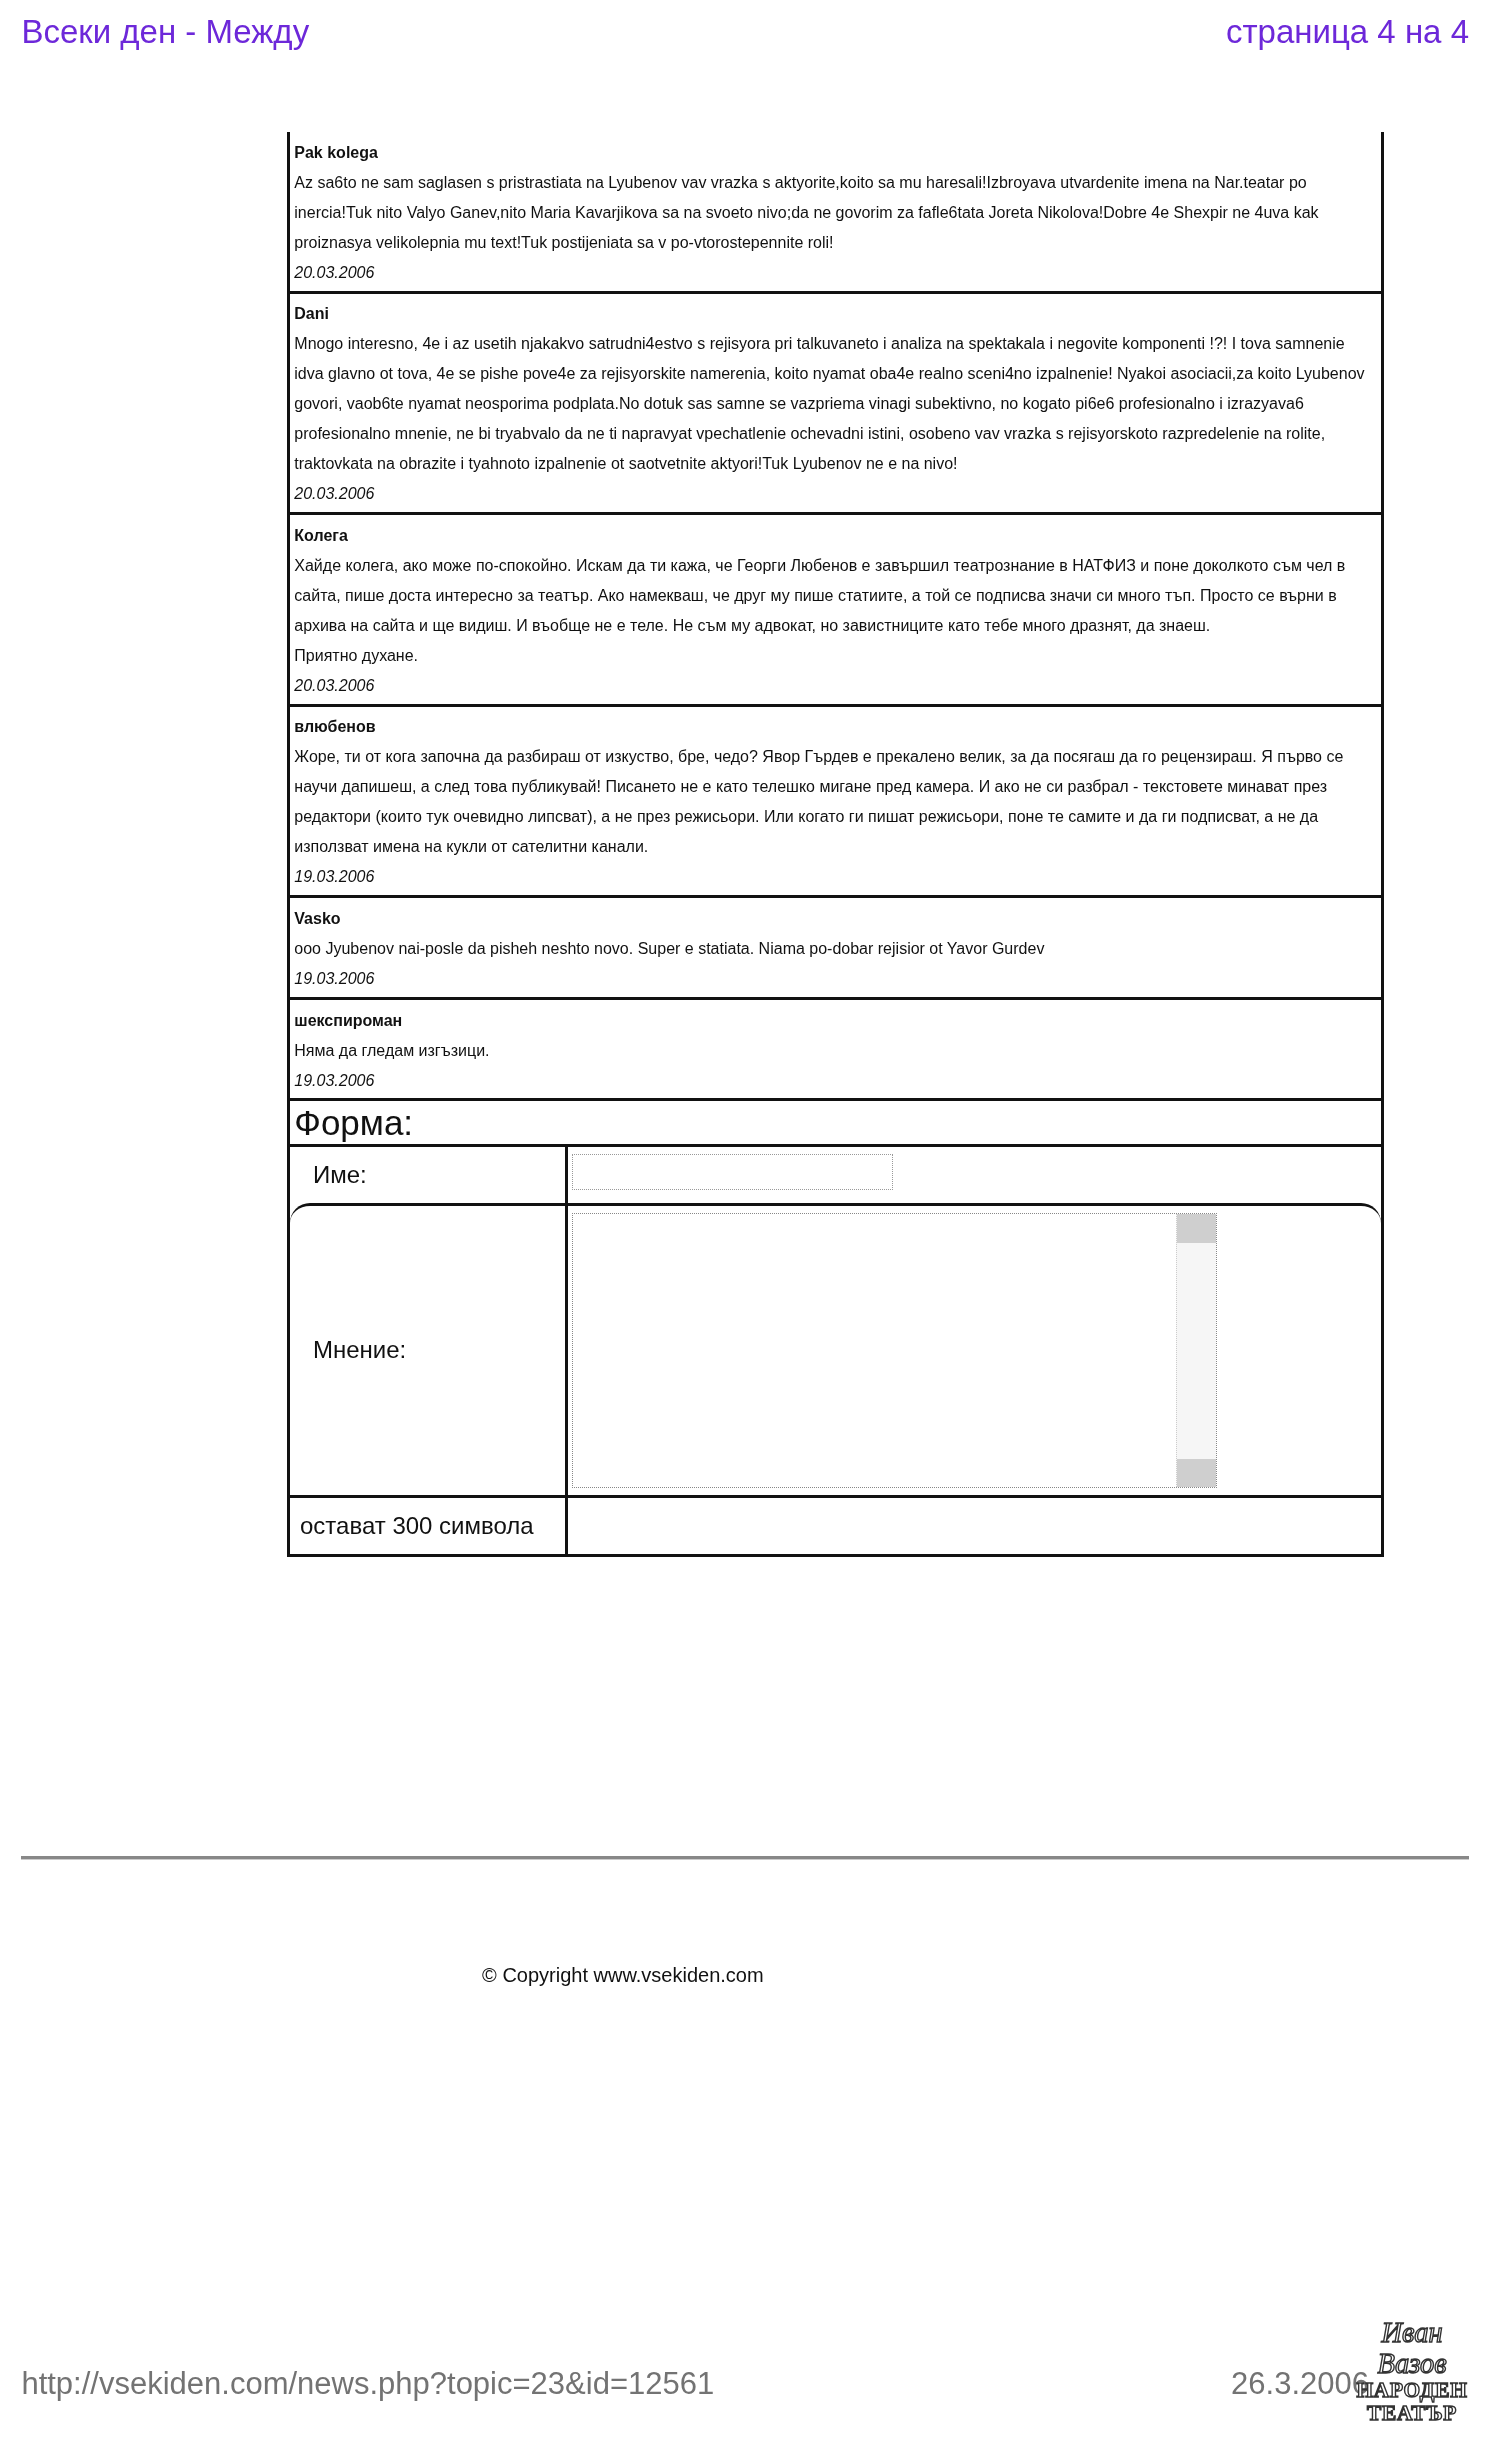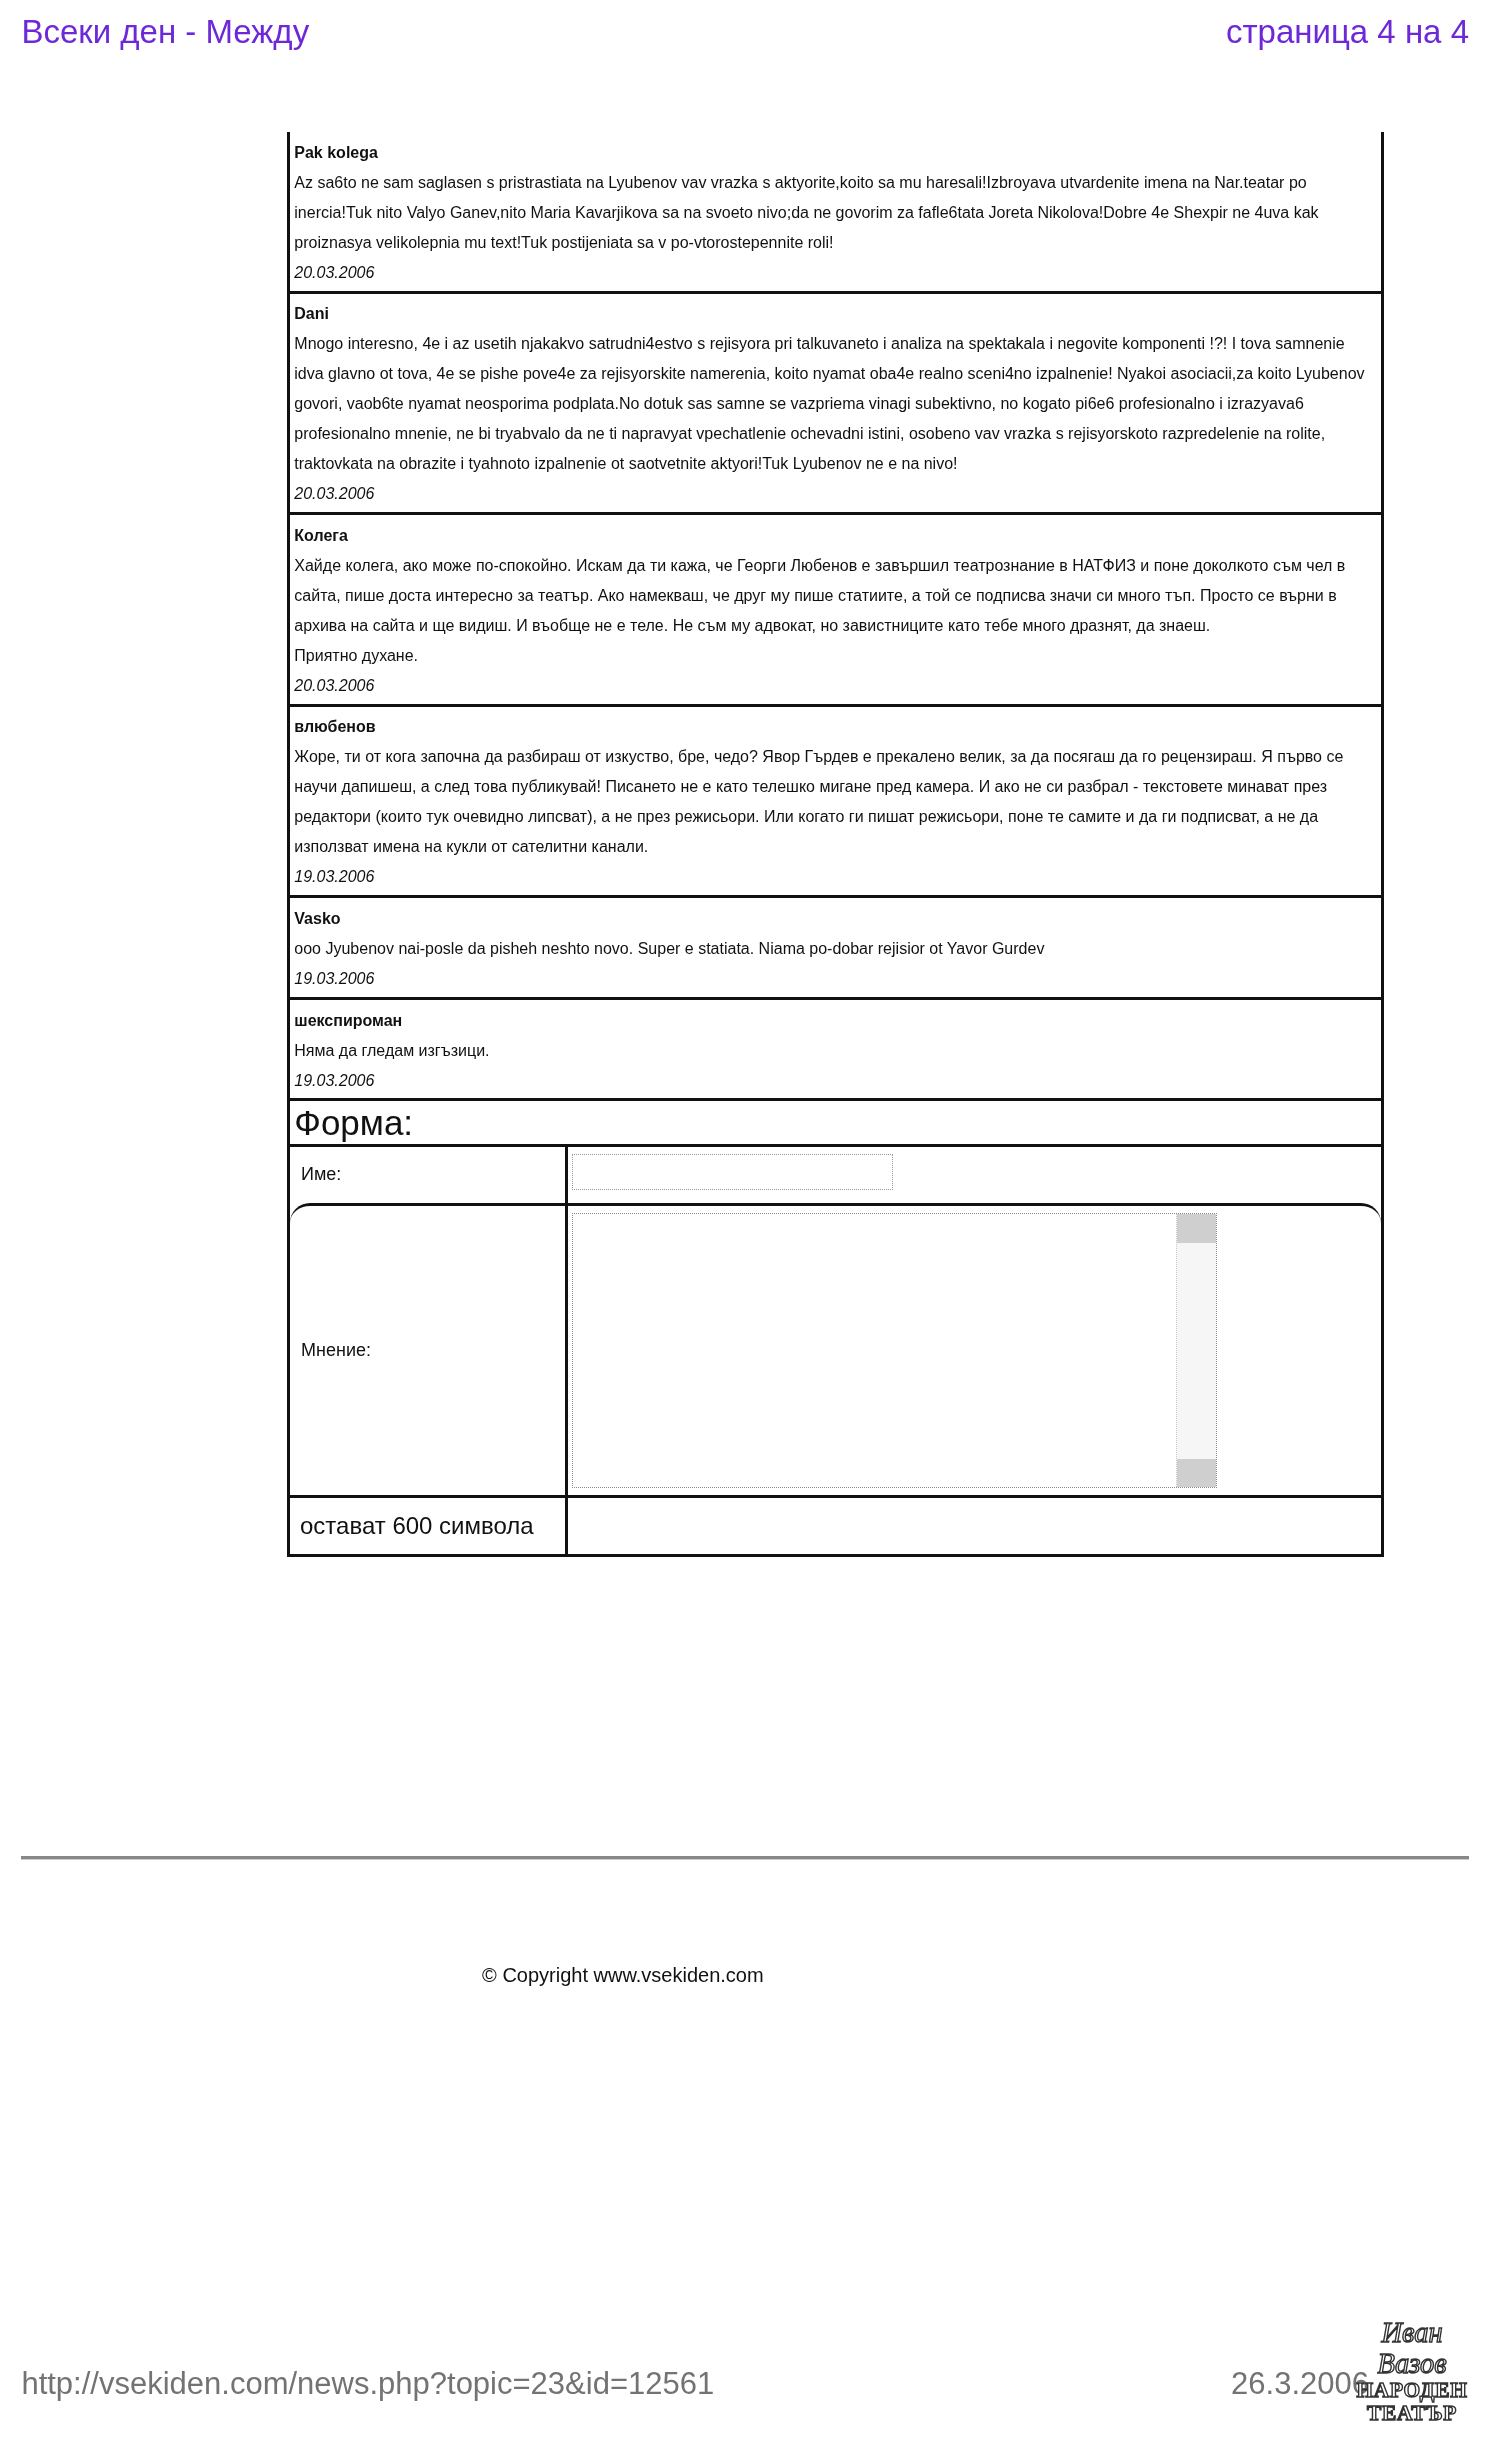--- a/index.html
+++ b/index.html
@@ -14,21 +14,21 @@
       font-family: "Liberation Sans", "DejaVu Sans", sans-serif; }
     .comment { border-top: 3.6px solid #111; padding: 5.7px 4.3px 2.9px 4.3px; font-size: 16px; line-height: 30px; }
     .comment:first-child { border-top: none; padding-top: 5.7px; }
     .comment .author { font-weight: bold; }
     .comment .body { white-space: pre-line; }
     .comment .date { font-style: italic; }
 
     .form-title-row { border-top: 3.6px solid #111; padding: 5.7px 4.3px; font-size: 35px; font-weight: normal; height: 31px; line-height: 31px; }
     .form-row { display: flex; border-top: 3.6px solid #111; }
     .form-row .label-cell { width: 278px; border-right: 3.6px solid #111; display: flex; align-items: center;
-      padding-left: 11px; font-size: 18px; box-sizing: border-box; }
+      padding-left: 23px; font-size: 24px; box-sizing: border-box; }
     .form-row .field-cell { flex: 1; padding: 4.3px; box-sizing: border-box; }
     .row-name { height: 56px; }
     .row-opinion { height: 289px; border-radius: 20px; }
     .row-submit { height: 56px; }
     .row-submit .label-cell { padding-left: 10px; font-size: 24px; white-space: nowrap; }
 
     .name-input { width: 321px; height: 36px; border: 0.7px dotted #999; box-sizing: border-box; background: #fff; margin-top: 2.9px; }
     .opinion-textarea { position: relative; width: 645px; height: 275px; border: 0.7px dotted #888; box-sizing: border-box; margin-top: 2.9px; background: #fff; }
     .opinion-textarea .scrollbar { position: absolute; right: 0; top: 0; bottom: 0; width: 39px; background: #f6f6f6; border-left: 0.7px dotted #ccc; }
     .opinion-textarea .scroll-up, .opinion-textarea .scroll-down { position: absolute; left: 0; right: 0; height: 28.5px; background: #cfcfcf; }
@@ -110,21 +110,21 @@
       <div class="opinion-textarea">
         <div class="scrollbar">
           <div class="scroll-up"></div>
           <div class="scroll-down"></div>
         </div>
       </div>
     </div>
   </div>
 
   <div class="form-row row-submit">
-    <div class="label-cell">остават 600 символа</div>
+    <div class="label-cell">остават 300 символа</div>
   </div>
 </div>
 
 <div class="footer-divider"></div>
 
 <div class="footer-notes">
   
   
 </div>
 

